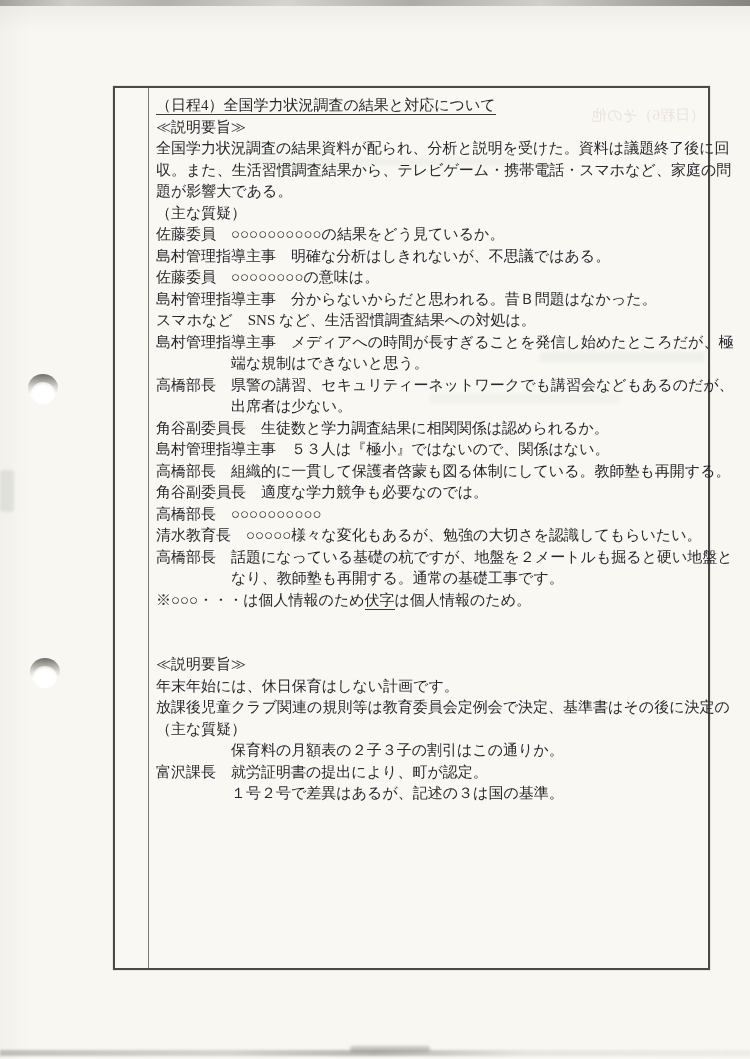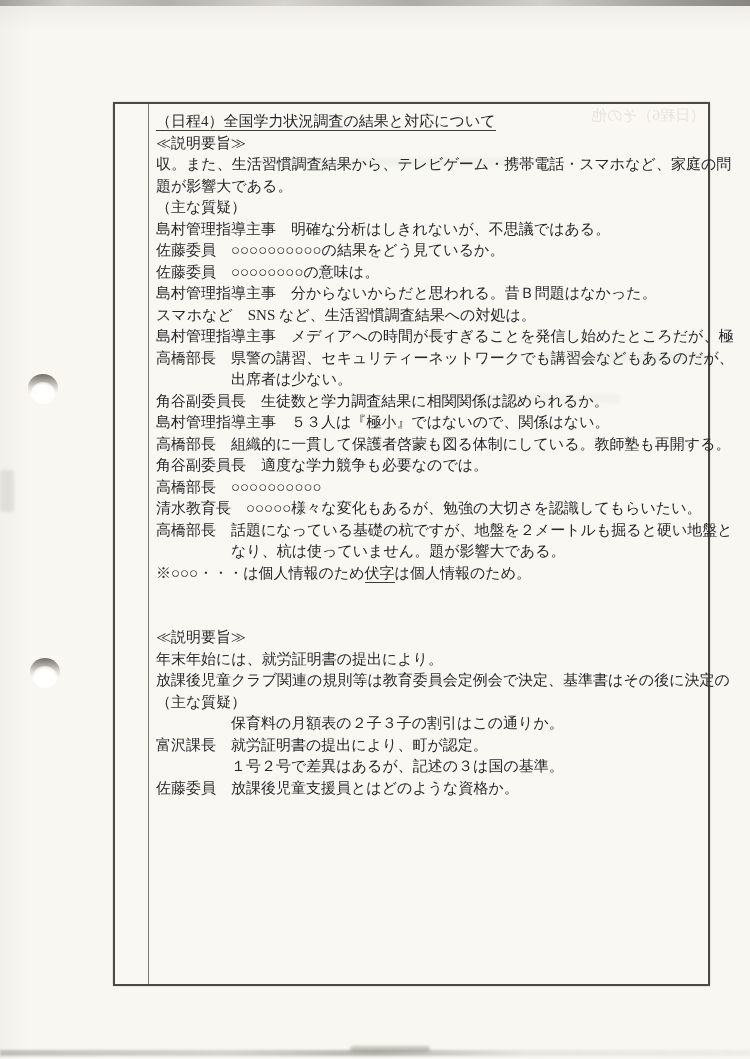--- a/index.html
+++ b/index.html
@@ -51,21 +51,21 @@
     content: "";
     position: absolute; left: 3px; top: 8px; width: 24px; height: 22px;
     border-radius: 50%;
     background: radial-gradient(circle at 50% 60%, #ffffff 55%, rgba(255,255,255,0) 100%);
   }
   .hole-1 { left: 28px; top: 374px; }
   .hole-2 { left: 30px; top: 658px; }
   
   .doc-frame {
     position: absolute;
-    left: 113px; top: 102px;
+    left: 113px; top: 86px;
     width: 593px; height: 880px;
     border: 2px solid #4b4a43;
     box-shadow: 0 0 1px rgba(70,70,64,0.6);
     background: rgba(250,249,244,0.4);
   }
   .margin-rule {
     position: absolute;
     left: 33px; top: 0; bottom: 0;
     width: 1px;
     background: #7d7c74;
@@ -127,46 +127,47 @@
   <div class="smudge smudge-4"></div>
   <div class="smudge smudge-5"></div>
 
   <div class="ghost ghost-heading">（日程6）その他</div>
 
   <div class="doc-frame">
     <div class="margin-rule"></div>
     <div class="doc-content">
         <div class="doc-line"><span class="hu">（日程4）全国学力状況調査の結果と対応について</span></div>
         <div class="doc-line"><span>≪説明要旨≫</span></div>
+        <div class="doc-line"><span>全国学力状況調査の結果資料が配られ、分析と説明を受けた。資料は議題終了後に回</span></div>
         <div class="doc-line"><span>収。また、生活習慣調査結果から、テレビゲーム・携帯電話・スマホなど、家庭の問</span></div>
         <div class="doc-line"><span>題が影響大である。</span></div>
         <div class="doc-line"><span>（主な質疑）</span></div>
+        <div class="doc-line"><span>佐藤委員　○○○○○○○○○○の結果をどう見ているか。</span></div>
         <div class="doc-line"><span>島村管理指導主事　明確な分析はしきれないが、不思議ではある。</span></div>
-        <div class="doc-line"><span>佐藤委員　○○○○○○○○○○の結果をどう見ているか。</span></div>
         <div class="doc-line"><span>佐藤委員　○○○○○○○○の意味は。</span></div>
         <div class="doc-line"><span>島村管理指導主事　分からないからだと思われる。昔Ｂ問題はなかった。</span></div>
         <div class="doc-line"><span>スマホなど　SNS など、生活習慣調査結果への対処は。</span></div>
         <div class="doc-line"><span>島村管理指導主事　メディアへの時間が長すぎることを発信し始めたところだが、極</span></div>
+        <div class="doc-line"><span>　　　　　端な規制はできないと思う。</span></div>
         <div class="doc-line"><span>高橋部長　県警の講習、セキュリティーネットワークでも講習会などもあるのだが、</span></div>
         <div class="doc-line"><span>　　　　　出席者は少ない。</span></div>
         <div class="doc-line"><span>角谷副委員長　生徒数と学力調査結果に相関関係は認められるか。</span></div>
         <div class="doc-line"><span>島村管理指導主事　５３人は『極小』ではないので、関係はない。</span></div>
         <div class="doc-line"><span>高橋部長　組織的に一貫して保護者啓蒙も図る体制にしている。教師塾も再開する。</span></div>
         <div class="doc-line"><span>角谷副委員長　適度な学力競争も必要なのでは。</span></div>
         <div class="doc-line"><span>高橋部長　○○○○○○○○○○</span></div>
         <div class="doc-line"><span>清水教育長　○○○○○様々な変化もあるが、勉強の大切さを認識してもらいたい。</span></div>
         <div class="doc-line"><span>高橋部長　話題になっている基礎の杭ですが、地盤を２メートルも掘ると硬い地盤と</span></div>
-        <div class="doc-line"><span>　　　　　なり、杭は使っていません。題が影響大である。</span></div>
+        <div class="doc-line"><span>　　　　　なり、教師塾も再開する。通常の基礎工事です。</span></div>
         <div class="doc-line"><span>※○○○・・・は個人情報のため</span><span class="hu">伏字</span><span>は個人情報のため。</span></div>
         <div class="doc-line sp"></div>
         <div class="doc-line sp"></div>
         <div class="doc-line"><span>≪説明要旨≫</span></div>
-        <div class="doc-line"><span>年末年始には、就労証明書の提出により。</span></div>
+        <div class="doc-line"><span>年末年始には、休日保育はしない計画です。</span></div>
         <div class="doc-line"><span>放課後児童クラブ関連の規則等は教育委員会定例会で決定、基準書はその後に決定の</span></div>
         <div class="doc-line"><span>（主な質疑）</span></div>
         <div class="doc-line"><span>　　　　　保育料の月額表の２子３子の割引はこの通りか。</span></div>
         <div class="doc-line"><span>富沢課長　就労証明書の提出により、町が認定。</span></div>
         <div class="doc-line"><span>　　　　　１号２号で差異はあるが、記述の３は国の基準。</span></div>
-        <div class="doc-line"><span>佐藤委員　放課後児童支援員とはどのような資格か。</span></div>
       </div>
   </div>
 
 </div>
 
 </body></html>

